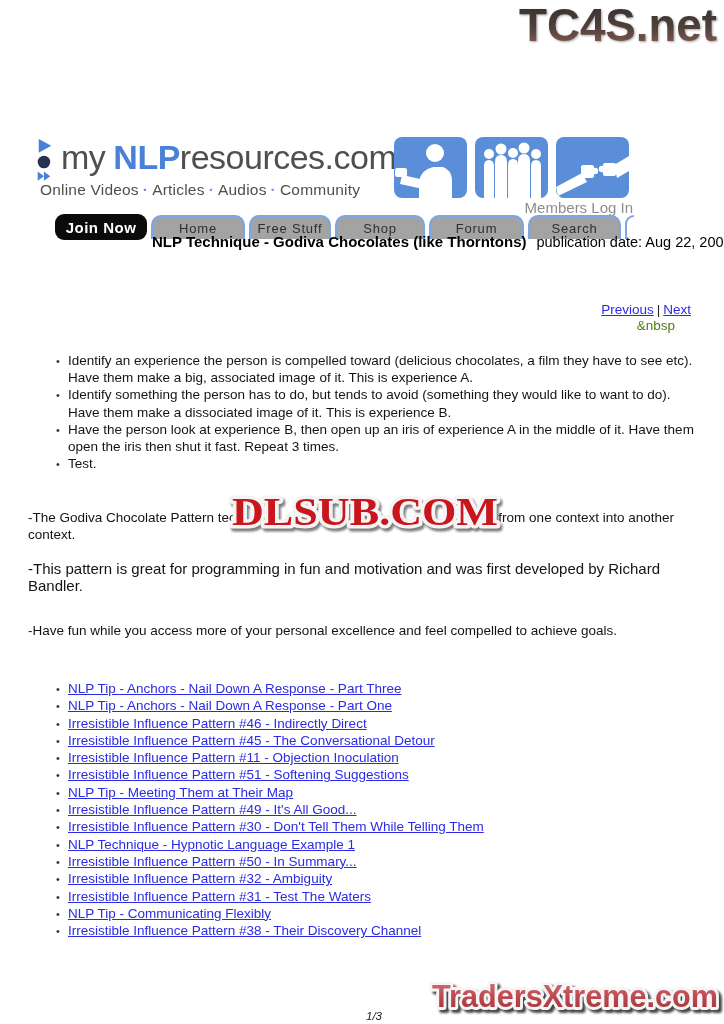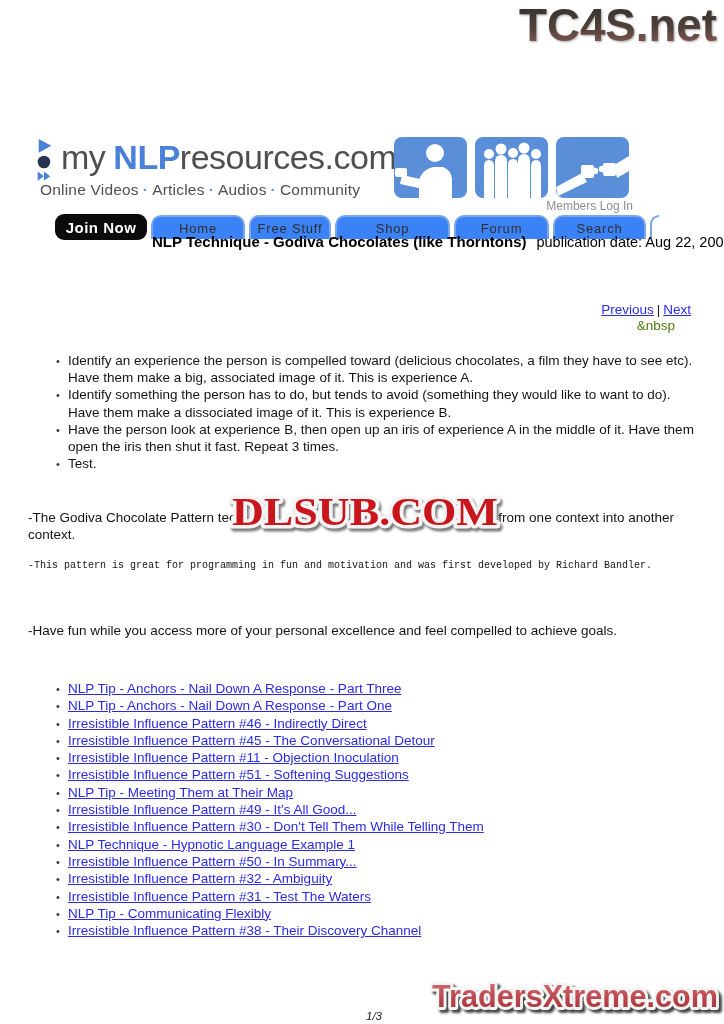--- a/index.html
+++ b/index.html
@@ -16,35 +16,35 @@
   
   .logo-block { left:36px; top:138px; display:flex; gap:7px; align-items:flex-start; cursor:pointer; }
   .logo-text { font-size:34px; line-height:38px; color:#4f4f4f; letter-spacing:-0.5px; white-space:nowrap; }
   .logo-text .hl { color:#4a80d8; font-weight:bold;margin-left:8px; }
   .tagline { left:40px; top:181px; font-size:15.5px; color:#4f4f4f; letter-spacing:0.2px; white-space:nowrap; }
   .tagline .sep { color:#6b95da; padding:0 4px; font-weight:bold; }
 
   
   .tiles { left:394px; top:137px; display:flex; gap:8px; }
   .tile { width:73px; height:61px; background:#5b8ed8; border-radius:8px; overflow:hidden; cursor:pointer; }
-  .members { top:199px; right:91px; font-size:12px; color:#8d8d8d; cursor:pointer; }
+  .members { top:199px; right:91px; font-size:15px; color:#8d8d8d; cursor:pointer; }
 
   
   .nav { left:55px; top:214px; display:flex; align-items:flex-start; gap:4px; }
   .join {
     width:92px; height:26px; background:#0b0b0b; border-radius:9px; color:#fff;
     font-weight:bold; font-size:15px; display:flex; align-items:center; justify-content:center;
     letter-spacing:0.5px; cursor:pointer;
   }
   .tab {
     height:24px; border:2px solid #7aa6e6; border-bottom:none; border-radius:10px 10px 0 0;
-    background:#3b82f6; font-size:13px; color:#2f2f2f; display:flex; align-items:center;
+    background:#a3a3a3; font-size:13px; color:#2f2f2f; display:flex; align-items:center;
     justify-content:center; letter-spacing:0.8px; margin-top:1px; cursor:pointer;
   }
-  .t1{width:94px}.t2{width:82px}.t3{width:115px}.t4{width:95px}.t5{width:93px}
+  .t1{width:94px}.t2{width:82px}.t3{width:90px}.t4{width:95px}.t5{width:93px}
   .tab-edge { width:9px; height:24px; border-left:2px solid #7aa6e6; border-top:2px solid #7aa6e6;
     border-radius:10px 0 0 0; margin-top:1px; }
 
   
   .title-line { left:152px; top:233px; font-size:15px; white-space:nowrap; color:#000; }
   .title-line .t { font-weight:bold; }
   .title-line .d { margin-left:10px; font-size:14.5px; font-weight:normal; }
 
   
   .pager { top:302px; right:33px; text-align:right; font-size:13.5px; }
@@ -53,21 +53,21 @@
   .nbsp { margin-top:1px; margin-right:16px; color:#4d7c0f; }
 
   
   .steps { left:55px; top:352px; width:648px; font-size:13.5px; line-height:17.2px; color:#141414; }
   .steps li { list-style:none; position:relative; padding-left:13px; }
   .steps li::before { content:"\2022"; position:absolute; left:1px; top:1px; font-size:11px; color:#333; }
 
   
   .gpara { left:28px; top:509px; width:670px; font-size:13.5px; line-height:17.2px; }
   .gap { display:inline-block; width:252px; height:1px; }
-  .p2 { left:28px; top:560px; width:680px; font-size:10px;font-family:Liberation Mono, monospace; }
+  .p2 { left:28px; top:560px; width:680px; font-size:15px; }
   .p3 { left:28px; top:591px; width:680px; font-size:13.5px;margin-top:32px; }
 
   
   .dlsub { left:224px; top:486px; width:282px; height:52px; }
   .traders { left:426px; top:976px; width:298px; height:42px; }
 
   
   .rel { left:55px; top:680px; width:630px; font-size:13.5px; line-height:17.3px; }
   .rel li { list-style:none; position:relative; padding-left:13px; }
   .rel li::before { content:"\2022"; position:absolute; left:1px; top:1px; font-size:11px; color:#333; }

